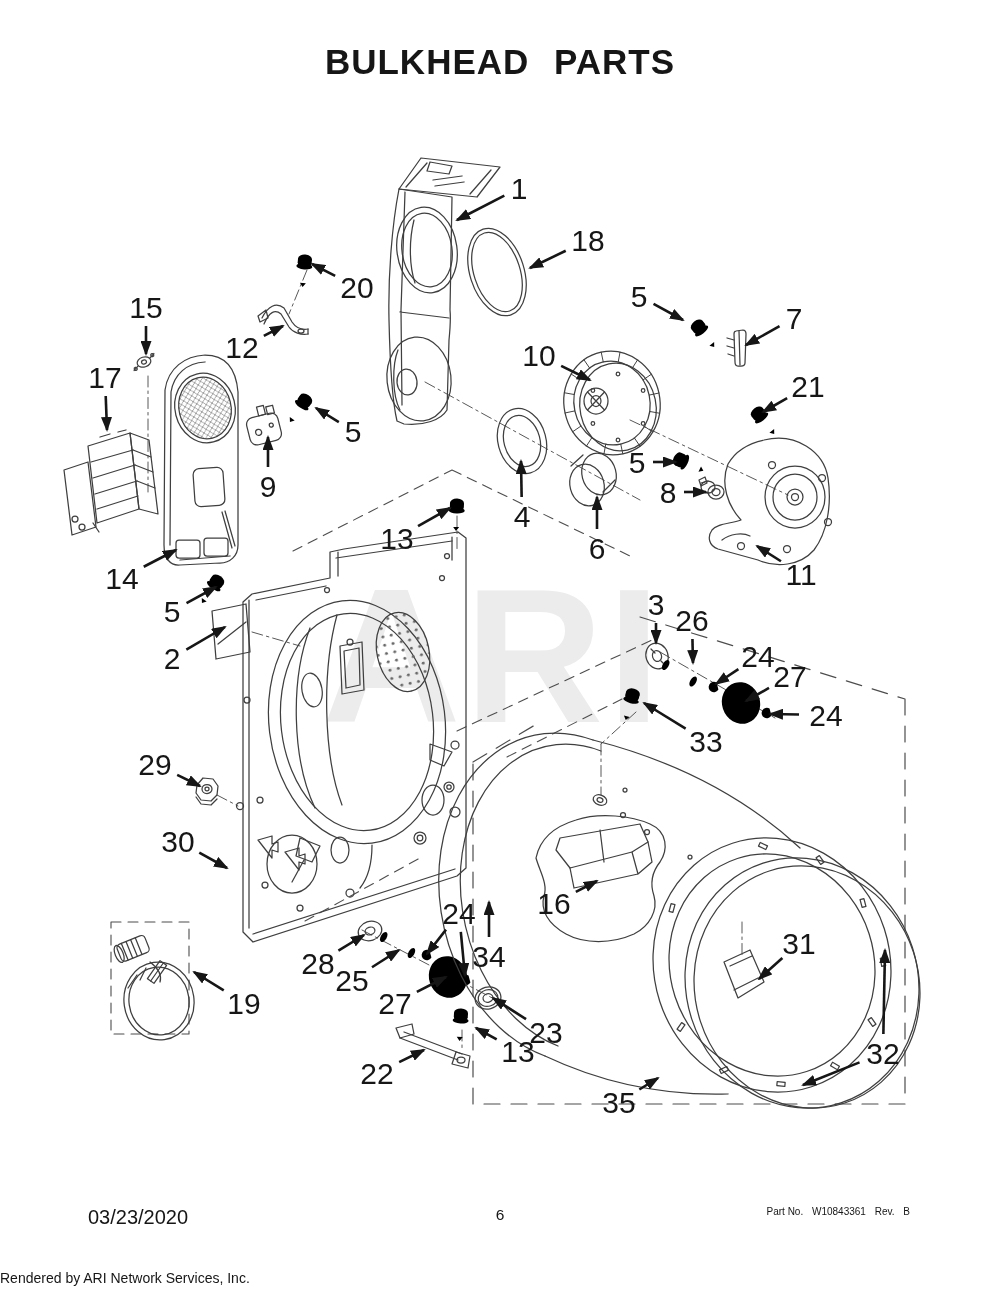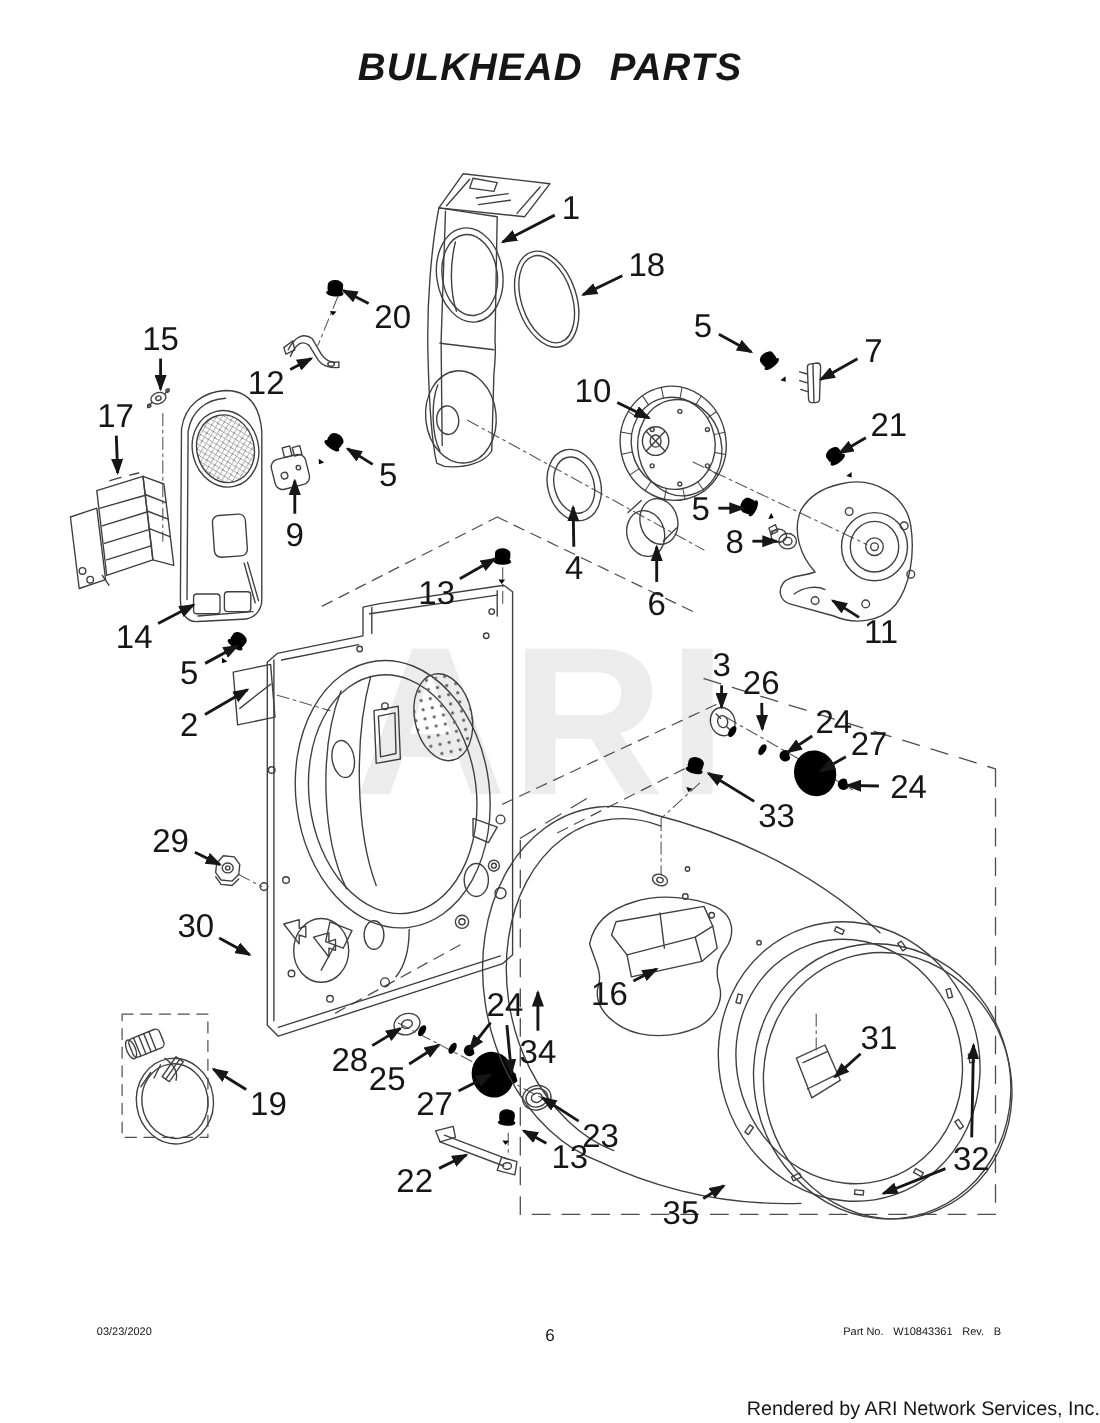--- a/index.html
+++ b/index.html
@@ -1,26 +1,26 @@
 <!DOCTYPE html>
 <html><head>
 <meta charset="utf-8">
 <style>
   html,body{margin:0;padding:0;background:#fff;}
   .page{position:relative;width:1000px;height:1294px;background:#fff;overflow:hidden;
         font-family:"Liberation Sans",sans-serif;color:#161616;}
   .watermark{position:absolute;left:322px;top:560px;font-size:192px;line-height:1;
              font-weight:bold;color:#ececec;letter-spacing:4px;user-select:none;}
   .title{position:absolute;left:0;right:0;top:42px;text-align:center;
-         font-size:35px;font-weight:bold;letter-spacing:1px;word-spacing:14px;font-style:italic;}
-  .footer-date{position:absolute;left:88px;top:1206px;font-size:10px;}
+         font-size:35px;font-weight:bold;letter-spacing:1px;word-spacing:14px;}
+  .footer-date{position:absolute;left:88px;top:1206px;font-size:20px;}
   .footer-page{position:absolute;left:0;right:0;top:1206px;text-align:center;font-size:15.5px;}
   .footer-part{position:absolute;right:90px;top:1206px;font-size:10px;}
   .footer-part span{margin-left:6px;}
-  .rendered{position:absolute;left:0;right:0;top:1270px;text-align:right;font-size:18px;}
+  .rendered{position:absolute;left:0;right:0;top:1270px;text-align:left;font-size:14px;}
   svg#art{position:absolute;left:0;top:0;}
   .la path,.la ellipse,.la circle,.la line,.la polyline,.la polygon,.la rect{
       stroke:#3f3f3f;fill:none;stroke-width:1.25;stroke-linecap:round;stroke-linejoin:round;}
   .la .dash{stroke-dasharray:10 7;stroke:#4d4d4d;stroke-width:1.1;}
   .la .ldash{stroke-dasharray:16 11;stroke:#4d4d4d;stroke-width:1.2;}
   .la .adash{stroke-dasharray:11 4 2.5 4;stroke:#585858;stroke-width:1;}
   .la .thin{stroke-width:0.9;}
   #callouts line{stroke:#161616;stroke-width:2.6;}
   #callouts text{fill:#161616;stroke:none;font-family:"Liberation Sans",sans-serif;
                  font-size:30px;font-weight:400;}

